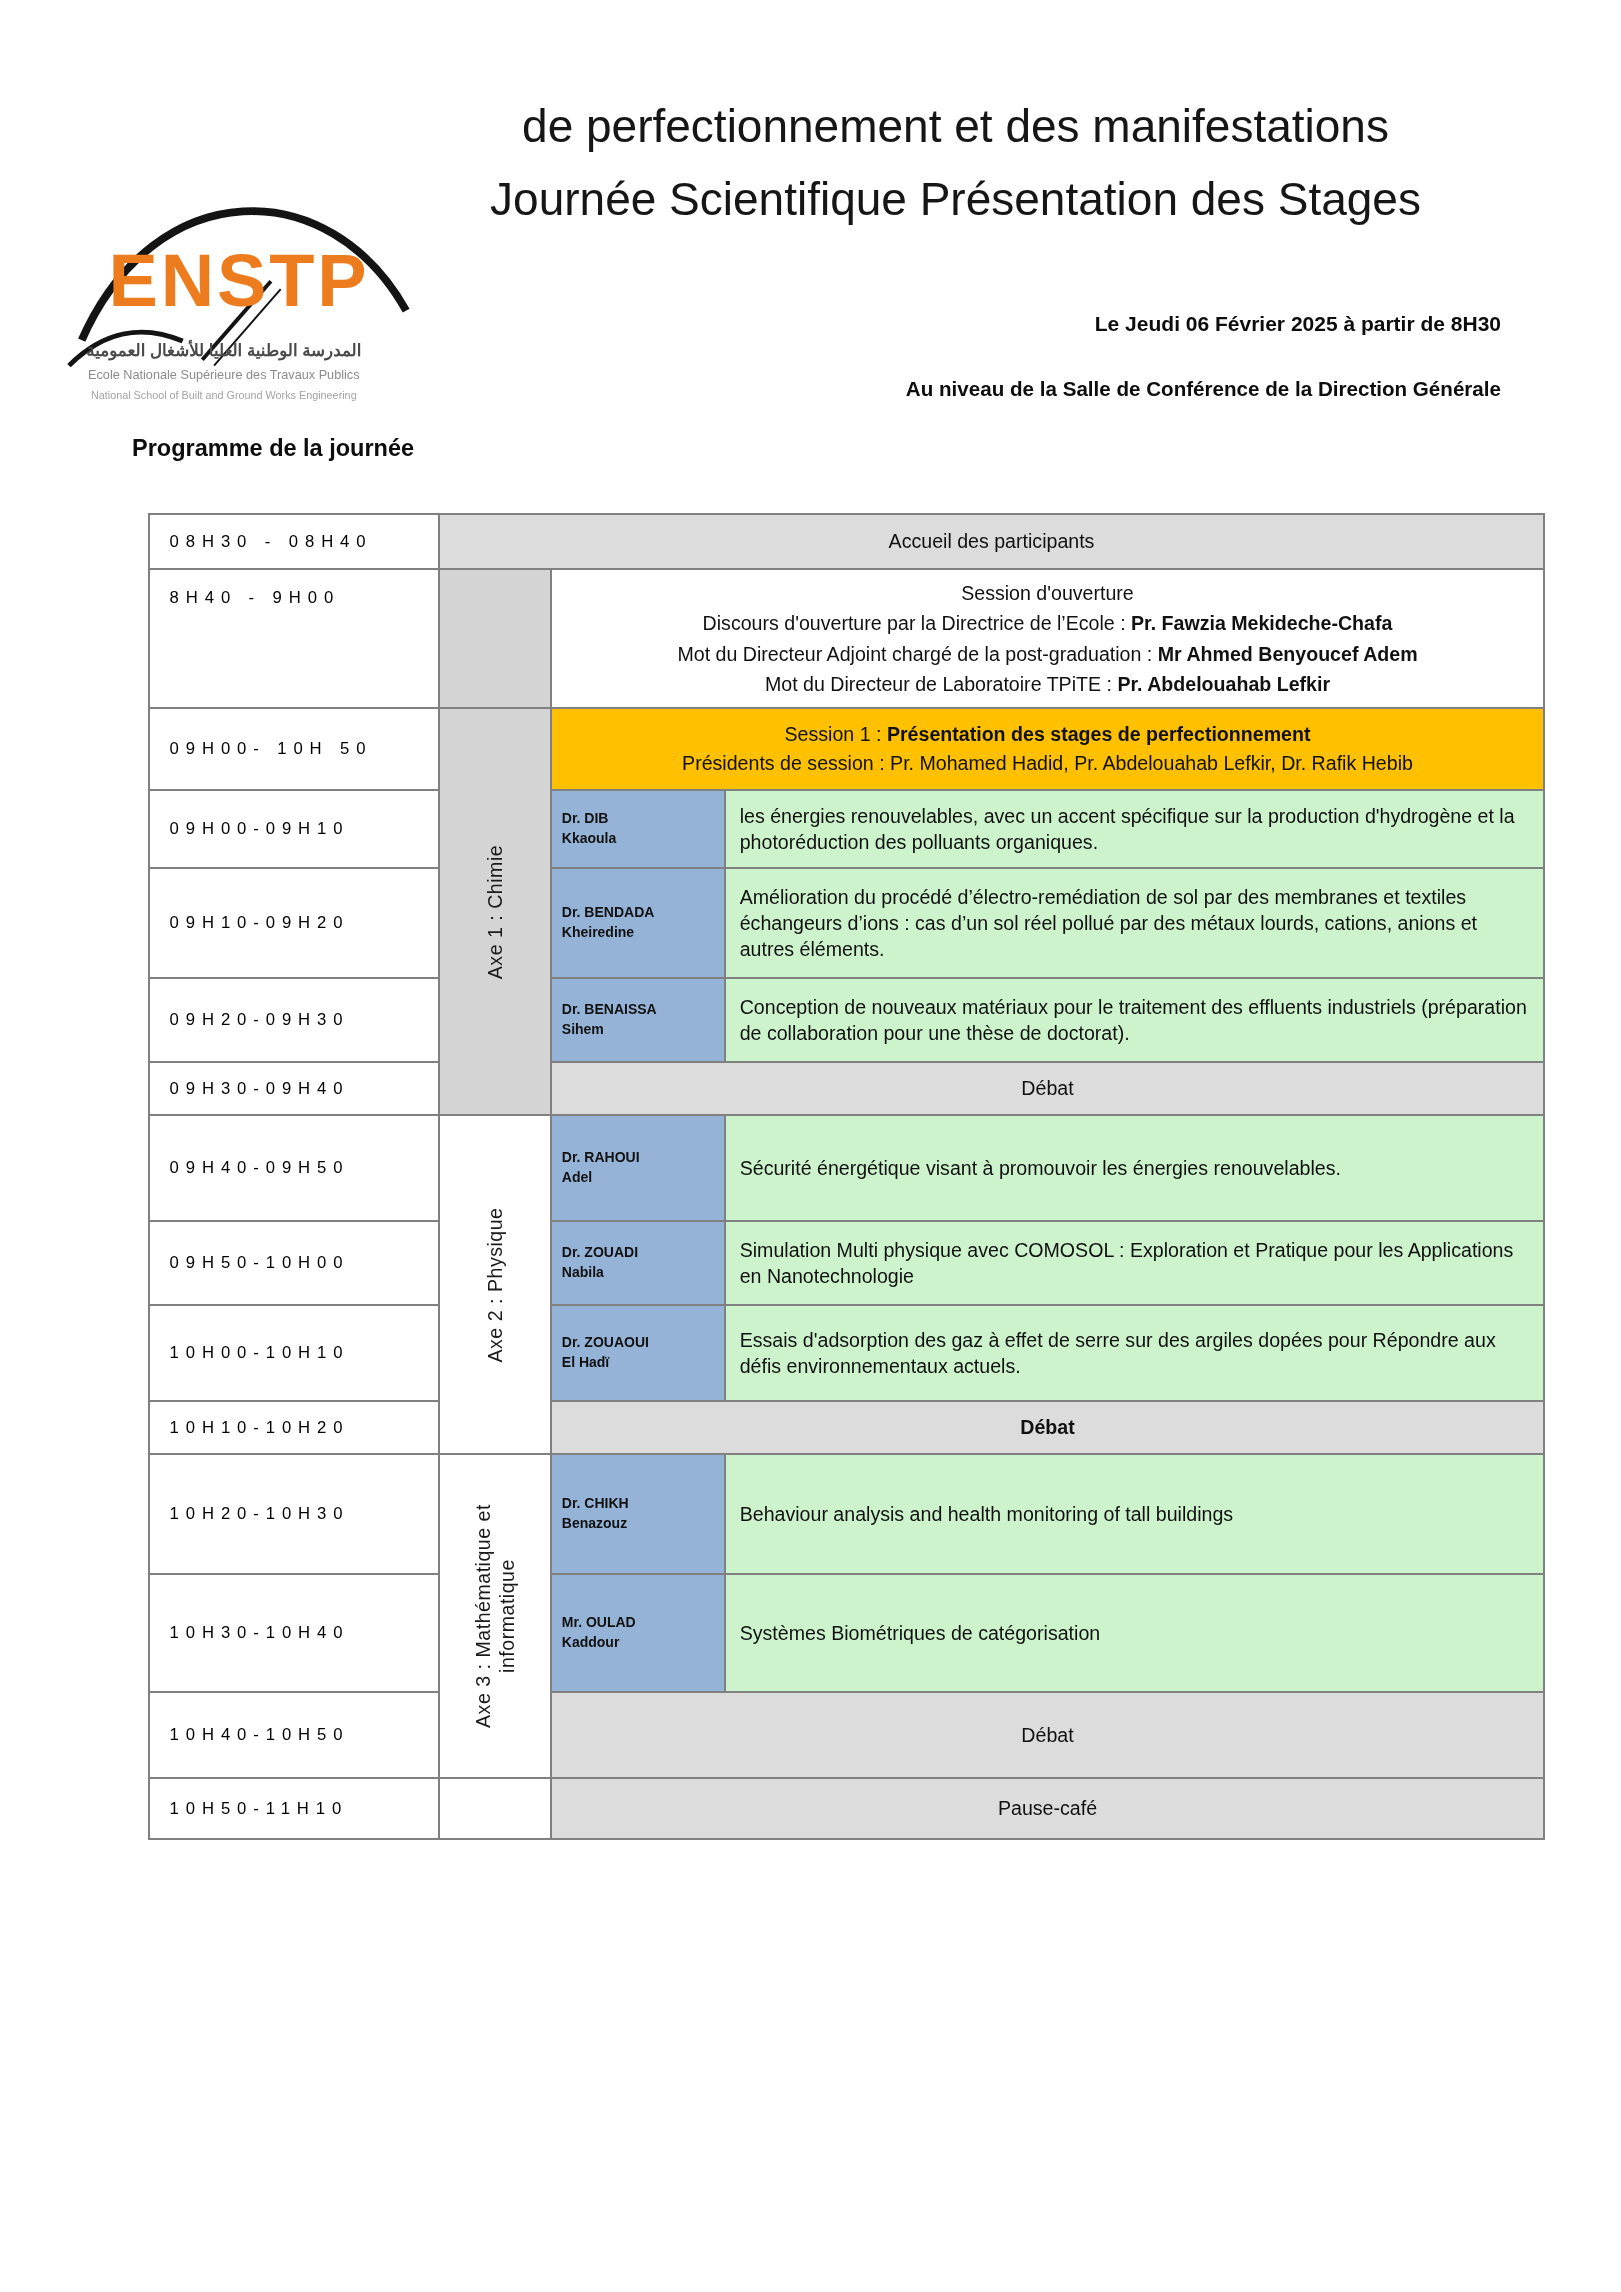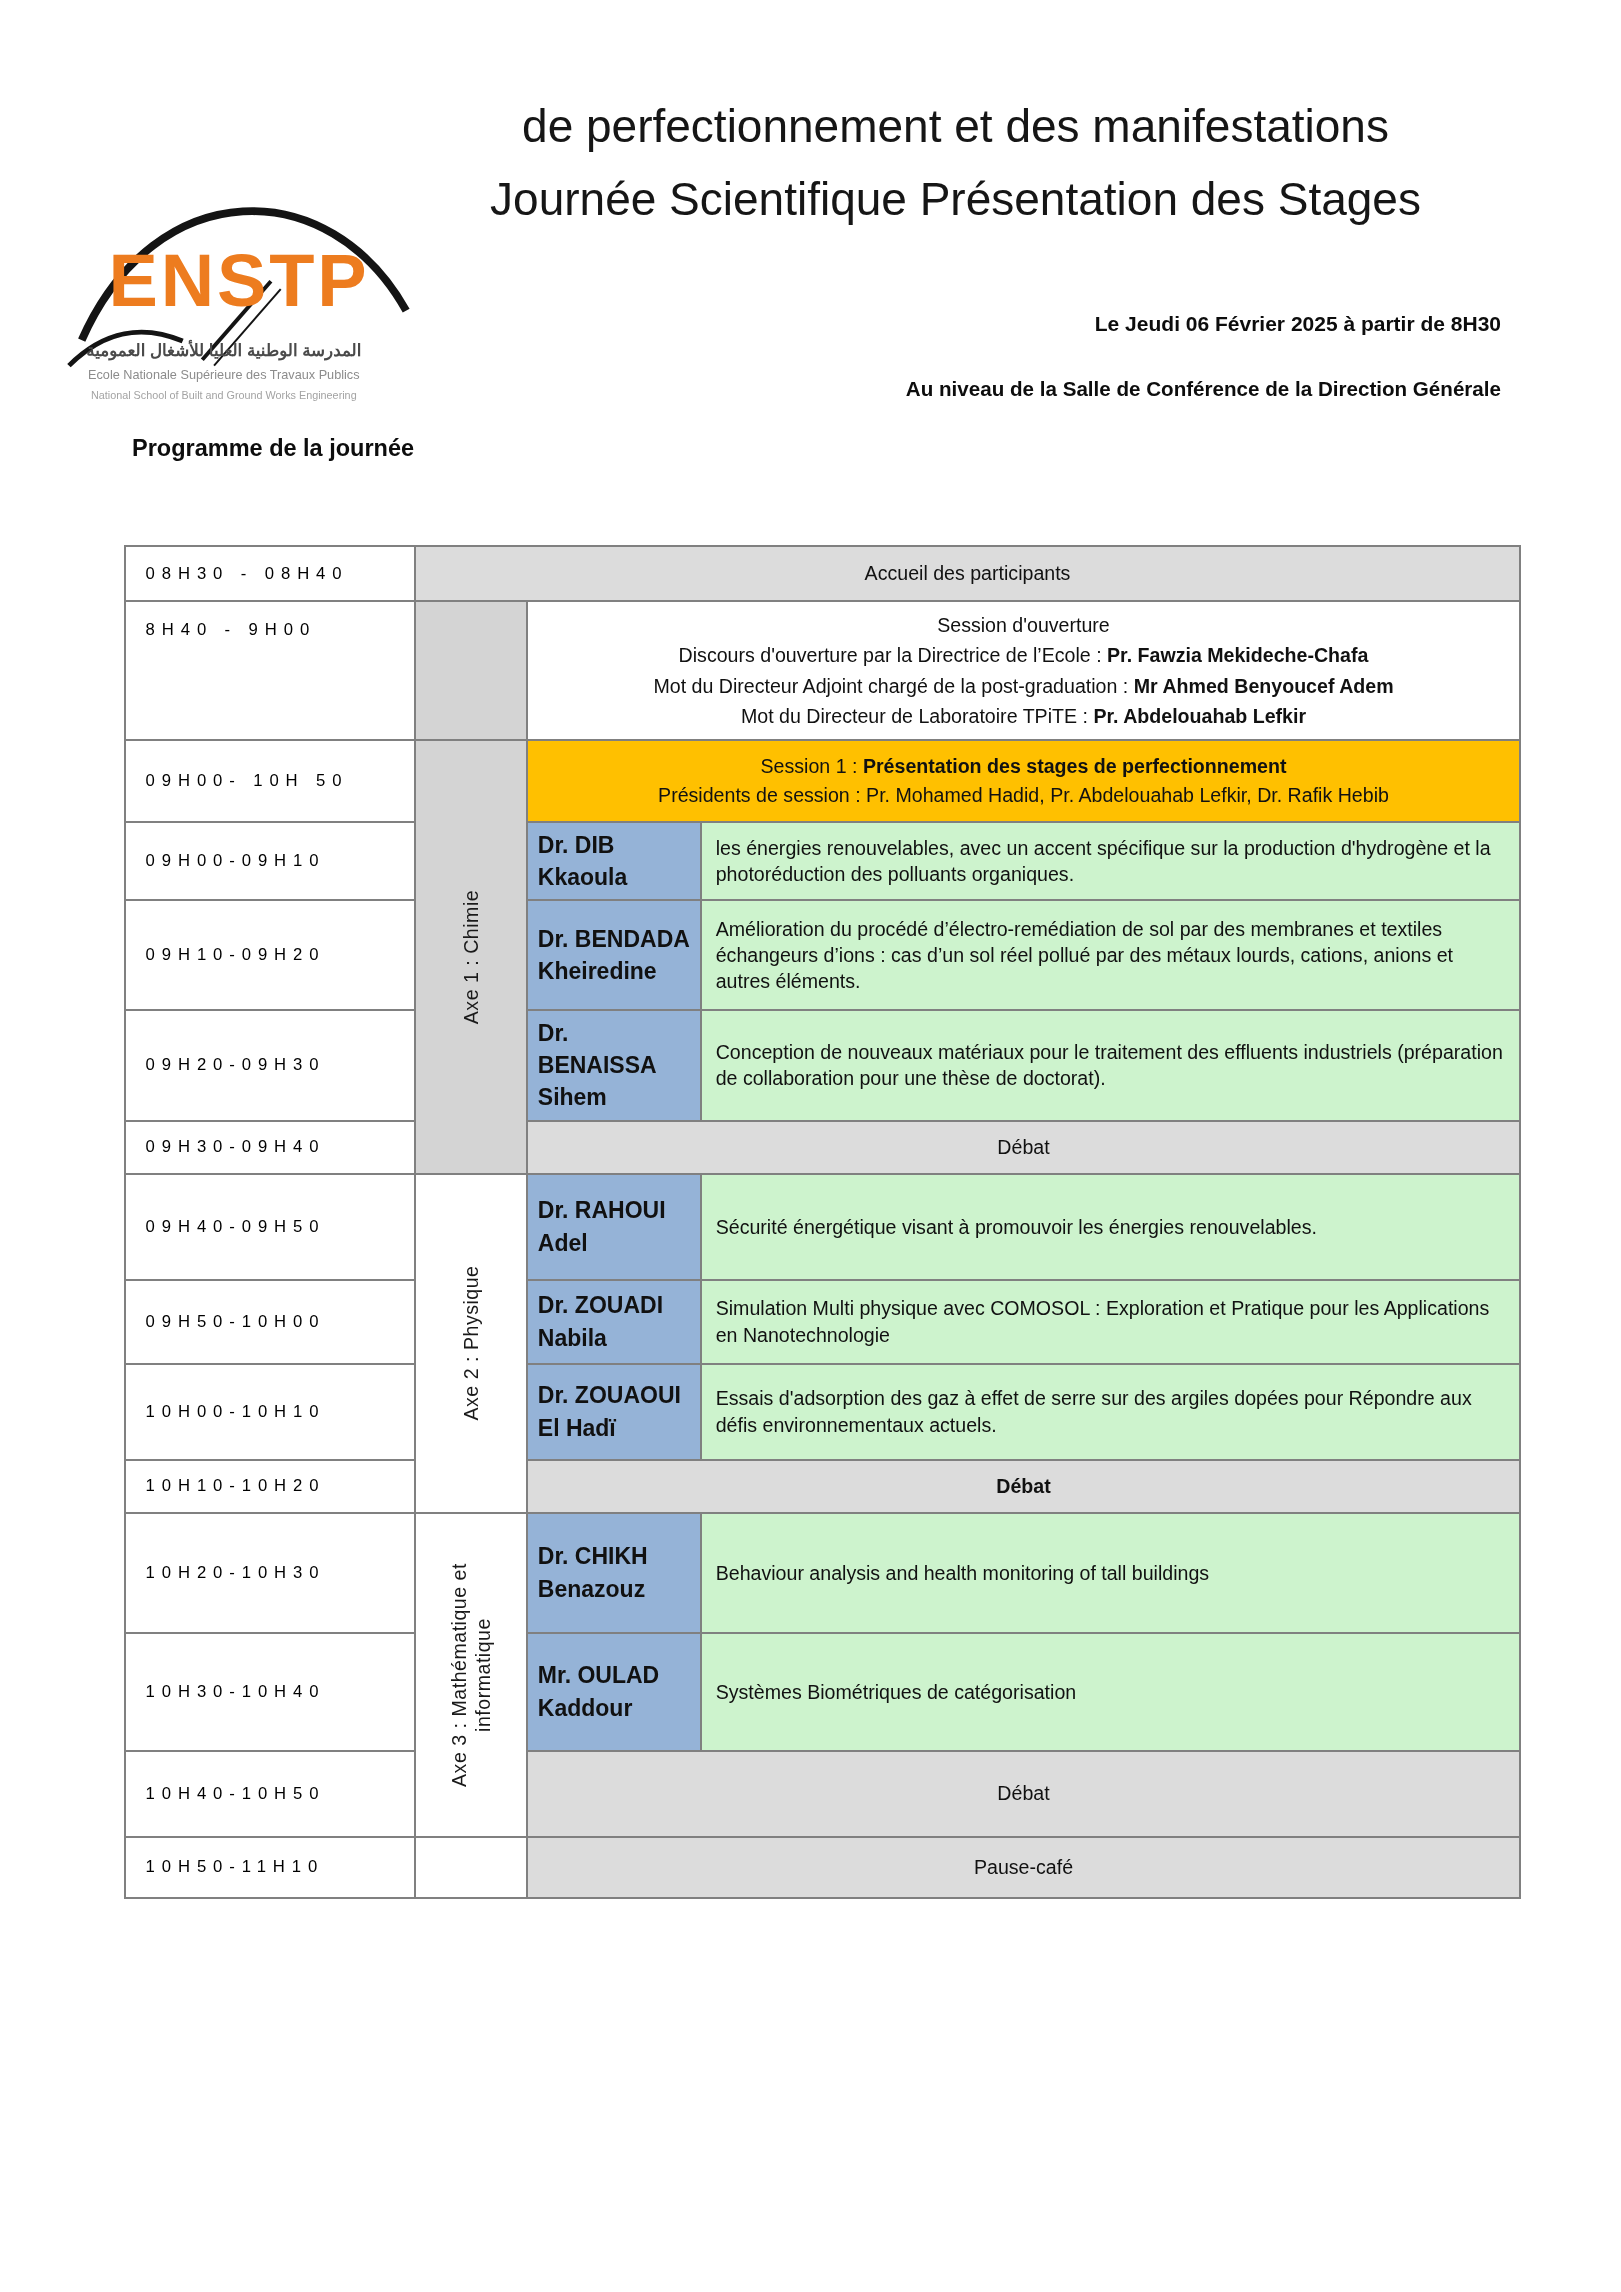--- a/index.html
+++ b/index.html
@@ -46,22 +46,22 @@
     position:absolute;left:9.8px;top:177px;width:294px;text-align:center;
     font-size:12.7px;color:#8c8c8c;
   }
   .logo-en{
     position:absolute;left:9.8px;top:198px;width:294px;text-align:center;
     font-size:10.8px;color:#a3a3a3;
   }
 
   
   .sched{
-    position:absolute;left:124px;top:513px;width:1396px;
-    border-collapse:collapse;table-layout:fixed;margin-top:32px;
+    position:absolute;left:148px;top:513px;width:1396px;
+    border-collapse:collapse;table-layout:fixed;
   }
   .sched td{
     border:2.9px solid #808080;
     font-size:19.6px;color:#111;
     padding:3.9px 9.8px;
     vertical-align:middle;
     overflow:hidden;
   }
   td.time{
     font-size:16.7px;letter-spacing:6.9px;
@@ -72,21 +72,21 @@
   td.axegray{background:#D4D4D4;}
   td.axewhite{background:#ffffff;}
   td.axe{position:relative;padding:0;}
   .vlabel{
     position:absolute;top:50%;left:50%;
     transform:translate(-50%,-50%) rotate(-90deg);
     font-size:19.6px;color:#1a1a1a;white-space:nowrap;letter-spacing:0.5px;
   }
   .vlabel.wrap{white-space:normal;width:323px;text-align:center;line-height:1.25;}
   td.name{
-    background:#95B3D7;font-weight:bold;font-size:23px;line-height:1.4;
+    background:#95B3D7;font-weight:bold;font-size:14px;line-height:1.4;
     padding:5.9px 9.8px;
   }
   td.topic{
     background:#CDF3CD;line-height:1.33;padding:5.9px 13.7px;font-size:19.6px;
   }
   td.gold{
     background:#FFC000;text-align:center;line-height:1.5;padding:5.9px 15.7px;
   }
   td.whitec{background:#ffffff;text-align:center;line-height:1.55;padding:7.8px 15.7px;}
   td.bt-black{border-top:2.9px solid #000;}

